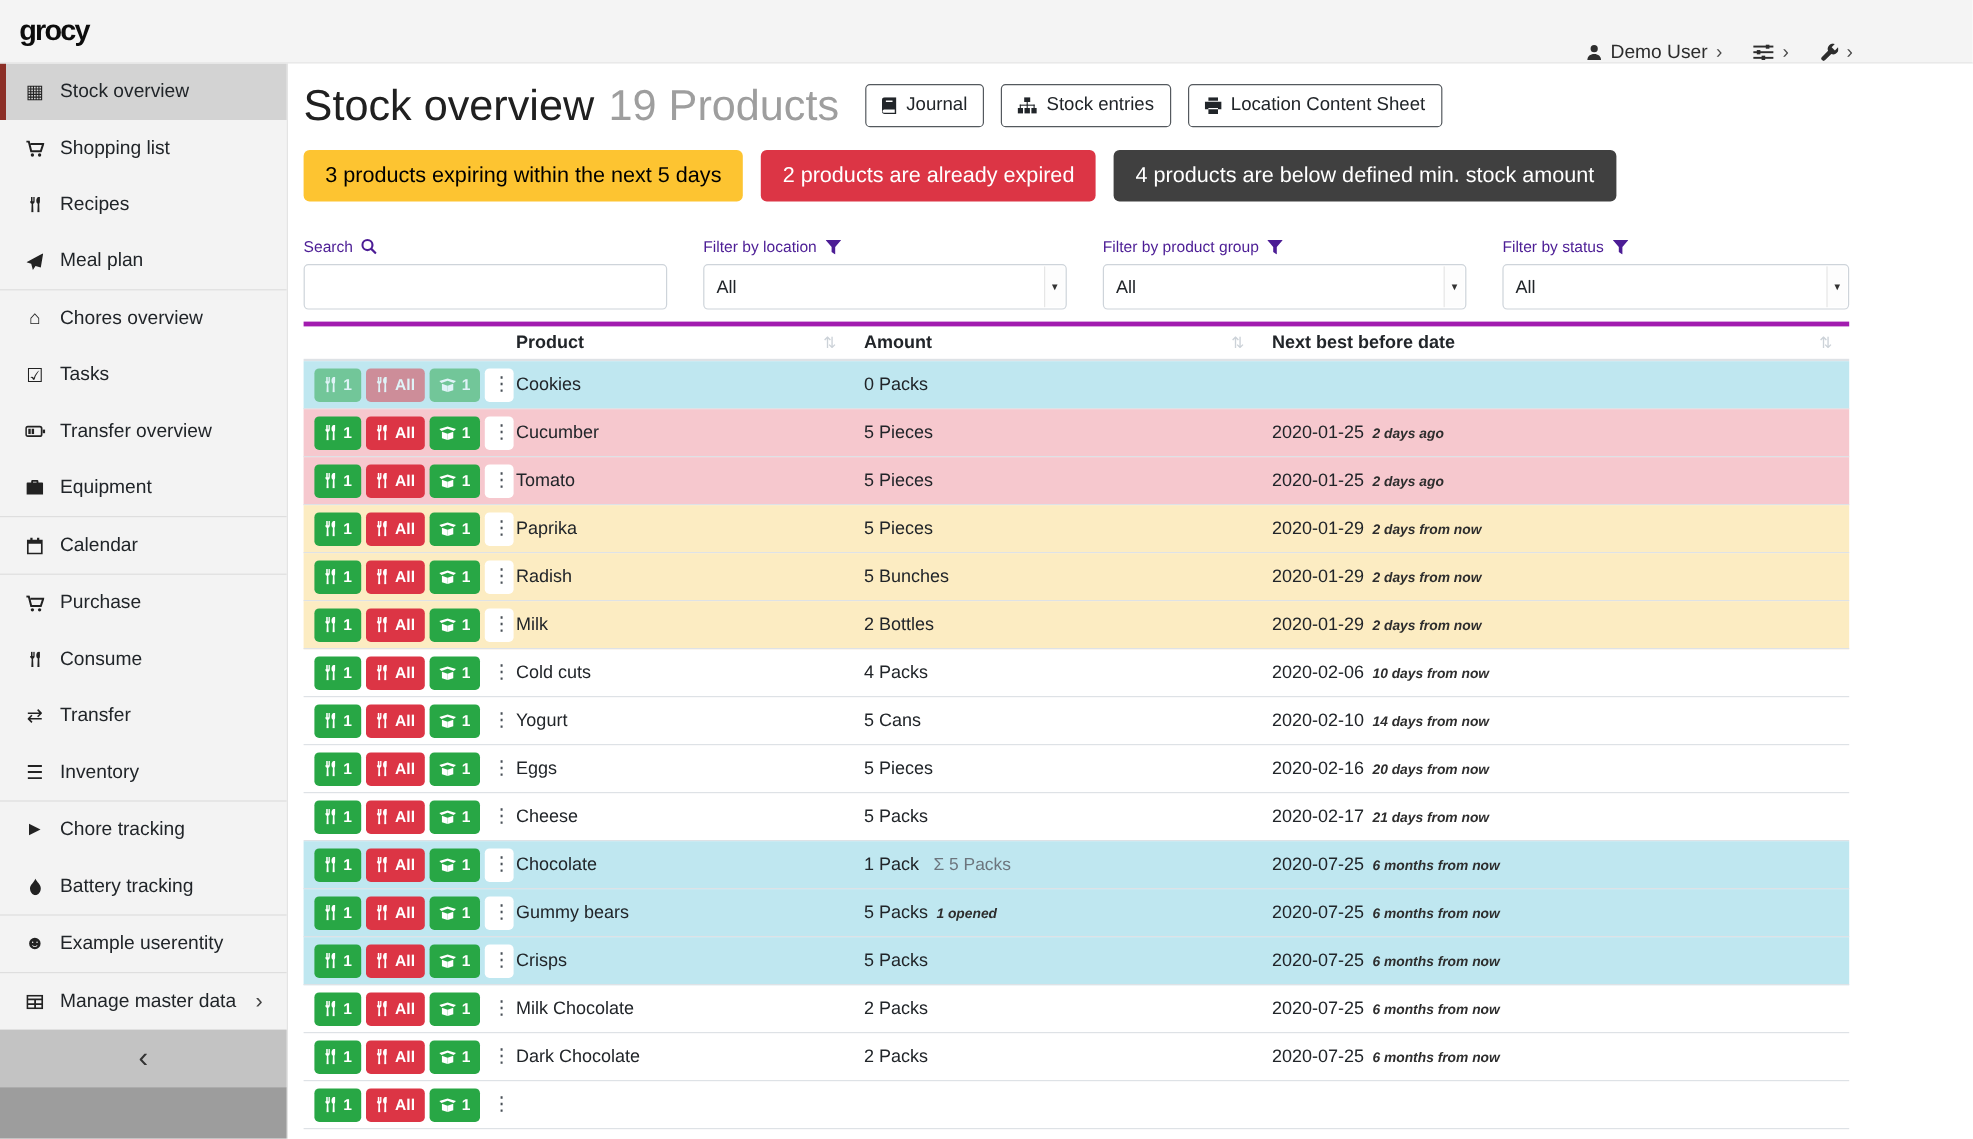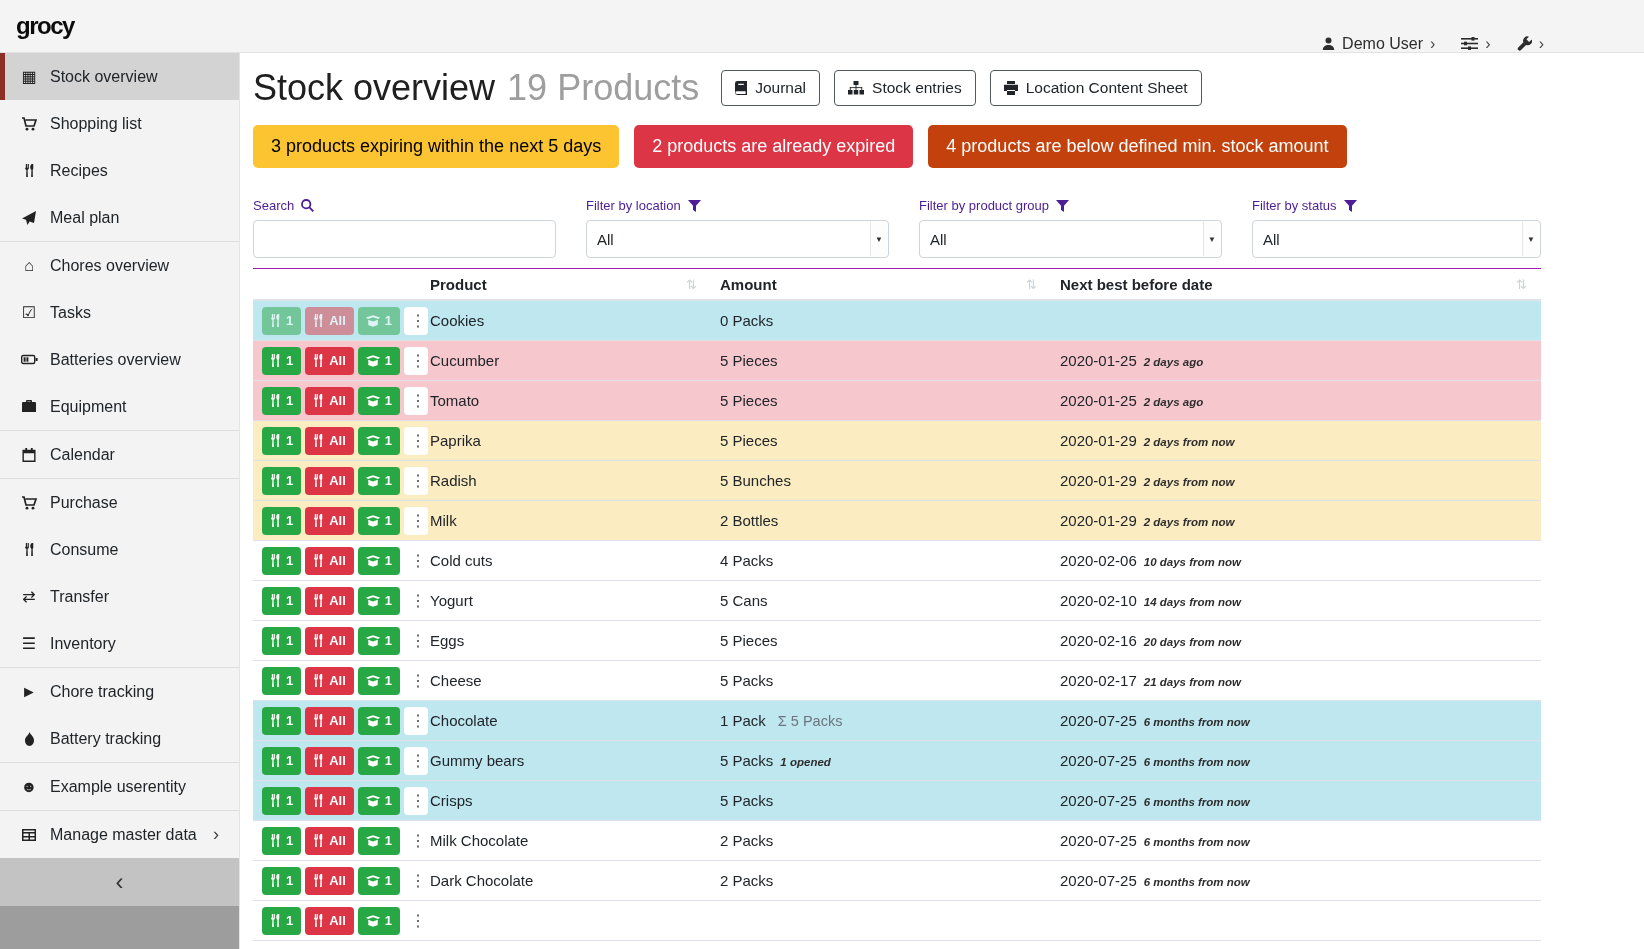--- a/index.html
+++ b/index.html
@@ -74,21 +74,21 @@
   }
   .select-caret {
     position:absolute; right:1px; top:1px; bottom:1px; width:17px;
     display:flex; align-items:center; justify-content:center;
     font-size:8px; color:#333; background:#fdfdfd; border-left:1px solid #e6e6e6;
   }
 
   
   .stock-table { margin-top:10px; }
   .thead, .trow { display:grid; grid-template-columns:168px 290px 340px 1fr; align-items:center; }
-  .thead { border-top:1px solid #a21caf; border-bottom:2px solid #dee2e6; height:33px; }
+  .thead { border-top:4px solid #a21caf; border-bottom:2px solid #dee2e6; height:33px; }
   .th { padding-left:9px; display:flex; align-items:center; font-weight:700; font-size:15px; height:100%; }
   .sort-icon { margin-left:auto; margin-right:14px; color:#ccd2d8; font-size:13px; font-weight:400; }
   .trow { height:40px; border-bottom:1px solid #dee2e6; font-size:15px; }
   .row-info    { background:#bfe7f0; }
   .row-danger  { background:#f6c8ce; }
   .row-warning { background:#fcecc2; }
   .cell-actions { display:flex; align-items:center; gap:4px; padding-left:9px; }
   .btn-act {
     display:inline-flex; align-items:center; gap:5px; border:none; border-radius:4px;
     color:#fff; font-size:13px; font-weight:700; height:28px; padding:0 8px;
@@ -198,21 +198,21 @@
   </div>
         <div class="nav-item">
     <span class="nav-icon">
             <svg width="17" height="11" viewBox="0 0 17 11" fill="currentColor">
               <rect x="0.7" y="1.5" width="13" height="8" rx="1.5" fill="none" stroke="currentColor" stroke-width="1.4"></rect>
               <rect x="14.6" y="4" width="2" height="3"></rect>
               <rect x="2.6" y="3.3" width="2" height="4.4"></rect>
               <rect x="5.4" y="3.3" width="2" height="4.4"></rect>
             </svg>
           </span>
-    <span class="nav-label">Batteries overview</span>
+    <span class="nav-label">Transfer overview</span>
 
   </div>
         <div class="nav-item">
     <span class="nav-icon">
             <svg width="14" height="13" viewBox="0 0 14 13" fill="currentColor">
               <path d="M5 0h4a1 1 0 0 1 1 1v1h3a1 1 0 0 1 1 1v9H0V3a1 1 0 0 1 1-1h3V1a1 1 0 0 1 1-1zm.5 1.4V2h3v-.6h-3z"></path>
             </svg>
           </span>
     <span class="nav-label">Equipment</span>
 
@@ -338,21 +338,21 @@
         </div>
     </div>
 
     <div class="banners" id="banners">
         <div class="banner" style="background: rgb(253, 196, 49); color: #000000;">
     <span class="banner-text">3 products expiring within the next 5 days</span>
   </div>
         <div class="banner" style="background: rgb(220, 53, 69); color: rgb(255, 255, 255);">
     <span class="banner-text">2 products are already expired</span>
   </div>
-        <div class="banner" style="background: #c2410c; color: rgb(255, 255, 255);">
+        <div class="banner" style="background: #404040; color: rgb(255, 255, 255);">
     <span class="banner-text">4 products are below defined min. stock amount</span>
   </div>
       </div>
 
     <div class="filters" id="filters">
       <div class="filter-block">
         <div class="filter-label">
           <span>Search</span>
           <span>
               <svg width="13" height="13" viewBox="0 0 13 13" fill="none" stroke="currentColor" stroke-width="1.8">

